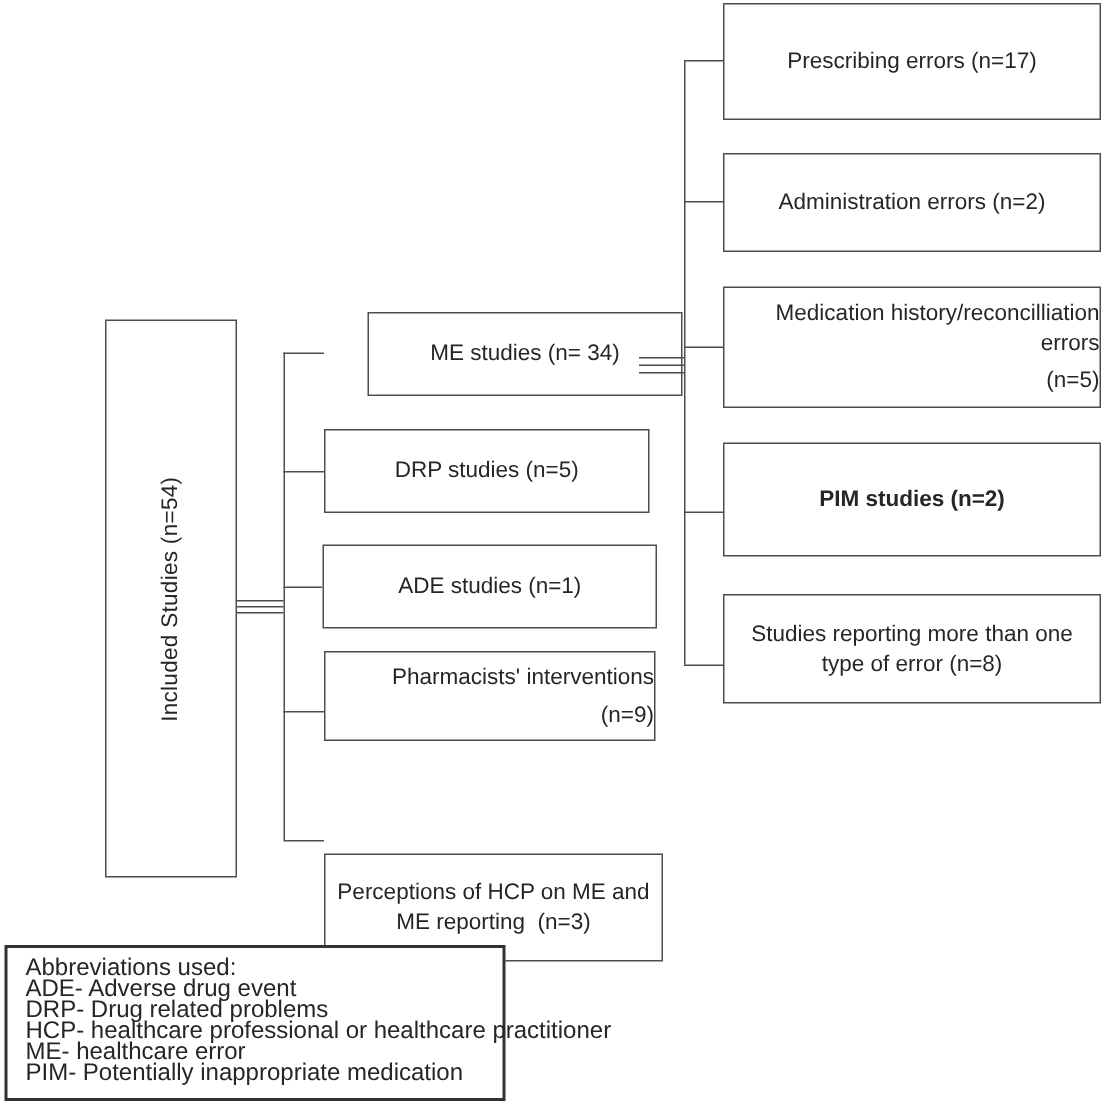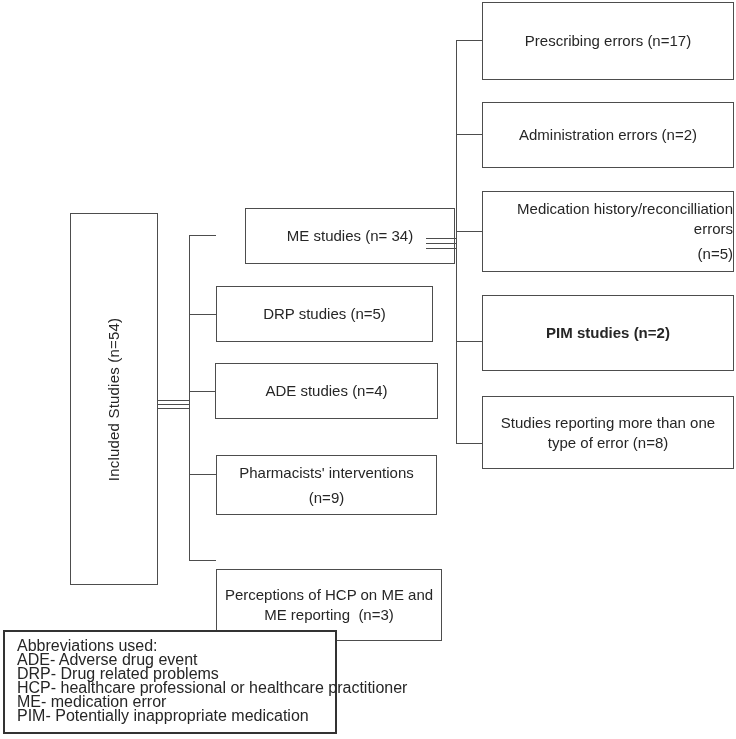--- a/index.html
+++ b/index.html
@@ -68,21 +68,21 @@
     display:block;
     line-height:14px;
     white-space:pre;
   }
 
   
   .b-root   {left:70px;  top:213px; width:88px;  height:372px;}
   .b-me     {left:216px; top:208px; width:210px; height:56px;margin-left:29px;}
   .b-drp    {left:216px; top:286px; width:217px; height:56px;}
   .b-ade    {left:215px; top:363px; width:223px; height:56px;}
-  .b-pharm  {left:216px; top:455px; width:221px; height:60px;}
+  .b-pharm  {left:216px; top:434px; width:221px; height:60px;align-items:flex-end;}
   .b-perc   {left:216px; top:521px; width:226px; height:72px;margin-top:48px;}
   .b-presc  {left:482px; top:2px;   width:252px; height:78px;}
   .b-admin  {left:482px; top:102px; width:252px; height:66px;}
   .b-medh   {left:482px; top:191px; width:252px; height:81px;align-items:flex-end;}
   .b-pim    {left:482px; top:295px; width:252px; height:76px;font-weight:bold;}
   .b-multi  {left:482px; top:396px; width:252px; height:73px;}
 </style>
 </head>
 <body>
 
@@ -103,21 +103,21 @@
   <div class="hline" style="left:189px;top:474px;width:27px;"></div>
   <div class="hline" style="left:189px;top:560px;width:27px;"></div>
 
   <div class="box b-me">
     <span class="box-line">ME studies (n= 34)</span>
   </div>
   <div class="box b-drp">
     <span class="box-line">DRP studies (n=5)</span>
   </div>
   <div class="box b-ade">
-    <span class="box-line">ADE studies (n=4)</span>
+    <span class="box-line">ADE studies (n=1)</span>
   </div>
   <div class="box b-pharm">
     <span class="box-line">Pharmacists' interventions</span>
     <span class="box-line count-gap">(n=9)</span>
   </div>
   <div class="box b-perc">
     <span class="box-line">Perceptions of HCP on ME and</span>
     <span class="box-line">ME reporting  (n=3)</span>
   </div>
 
@@ -149,17 +149,17 @@
   <div class="box b-multi">
     <span class="box-line">Studies reporting more than one</span>
     <span class="box-line">type of error (n=8)</span>
   </div>
 
   <div class="legend">
     <span class="legend-line">Abbreviations used:</span>
     <span class="legend-line">ADE- Adverse drug event</span>
     <span class="legend-line">DRP- Drug related problems</span>
     <span class="legend-line">HCP- healthcare professional or healthcare practitioner</span>
-    <span class="legend-line">ME- medication error</span>
+    <span class="legend-line">ME- healthcare error</span>
     <span class="legend-line">PIM- Potentially inappropriate medication</span>
   </div>
 
 </div>
 
 </body></html>

